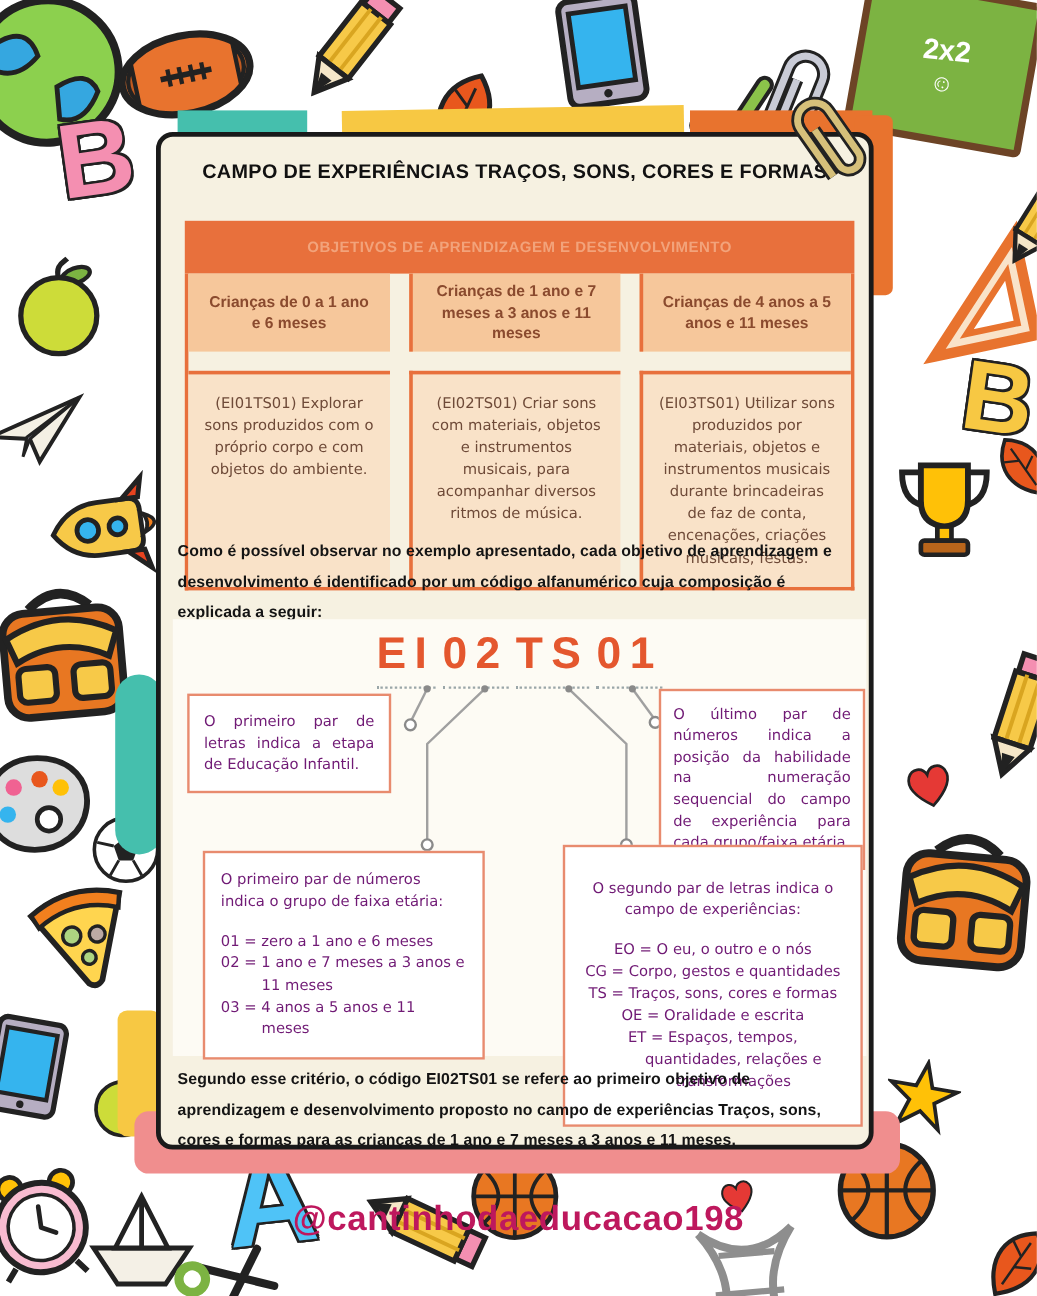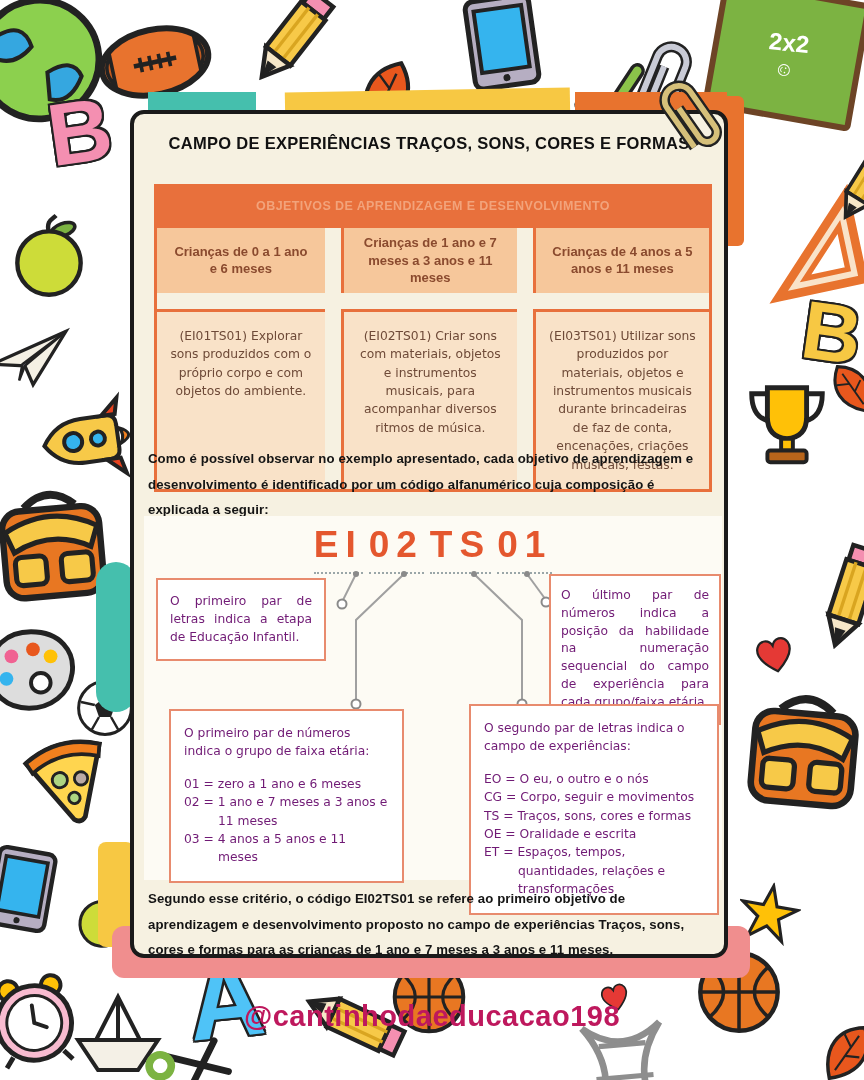--- a/index.html
+++ b/index.html
@@ -78,21 +78,21 @@
   .connectors{position:absolute;left:0;top:0;width:578px;height:364px;}
   .callout{
     position:absolute;background:#fff;border:2px solid var(--callout_border);
     box-sizing:border-box;padding:11px 10px;
     font-family:"DejaVu Sans",sans-serif;font-size:12.3px;color:#701a75;line-height:1.45;
   }
   .callout p{margin:0;}
   .callout.tl{left:12px;top:62px;width:170px;min-height:80px;text-align:justify;padding:13px 12px;}
   .callout.tr{left:405px;top:58px;width:172px;min-height:124px;text-align:justify;}
   .callout.bl{left:25px;top:193px;width:235px;min-height:138px;padding:14px 13px;}
-  .callout.br{left:325px;top:188px;width:250px;min-height:168px;padding:14px 13px;}
+  .callout.br{left:325px;top:188px;width:250px;min-height:168px;padding:26px 13px;text-align:center;}
   .callout-list{margin-top:14px;}
   .callout-list div{padding-left:34px;text-indent:-34px;line-height:1.5;}
   
   .card-clip{position:absolute;z-index:4;left:645px;top:72px;width:95px;height:95px;color:#D6C07A;}
   .card-clip svg{width:100%;height:100%;transform:rotate(-35deg);}
   
   .handle{
     position:absolute;z-index:2;left:0;top:1000px;width:864px;text-align:center;
     font-size:29px;font-weight:800;color:#be185d;letter-spacing:.5px;
   }
@@ -463,21 +463,21 @@
         <div>01 = zero a 1 ano e 6 meses</div>
         <div>02 = 1 ano e 7 meses a 3 anos e 11 meses</div>
         <div>03 = 4 anos a 5 anos e 11 meses</div>
       </div>
     </div>
 
     <div class="callout br">
       <p>O segundo par de letras indica o campo de experiências:</p>
       <div class="callout-list">
         <div>EO = O eu, o outro e o nós</div>
-        <div>CG = Corpo, seguir e movimentos</div>
+        <div>CG = Corpo, gestos e quantidades</div>
         <div>TS = Traços, sons, cores e formas</div>
         <div>OE = Oralidade e escrita</div>
         <div>ET = Espaços, tempos, quantidades, relações e transformações</div>
       </div>
     </div>
   </div>
 
   <p class="para closing">Segundo esse critério, o código EI02TS01 se refere ao primeiro objetivo de aprendizagem e desenvolvimento proposto no campo de experiências Traços, sons, cores e formas para as crianças de 1 ano e 7 meses a 3 anos e 11 meses.</p>
 </div>
 

